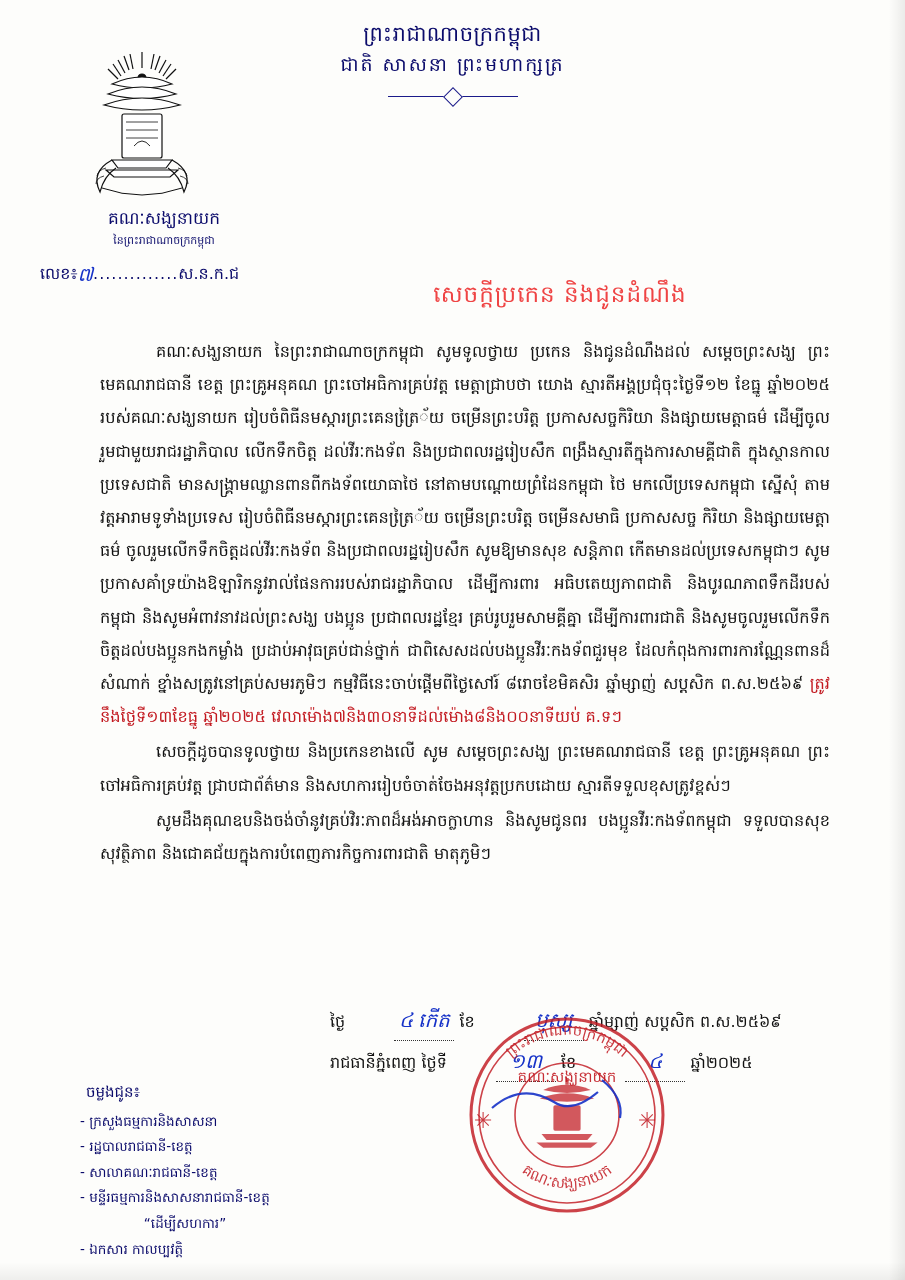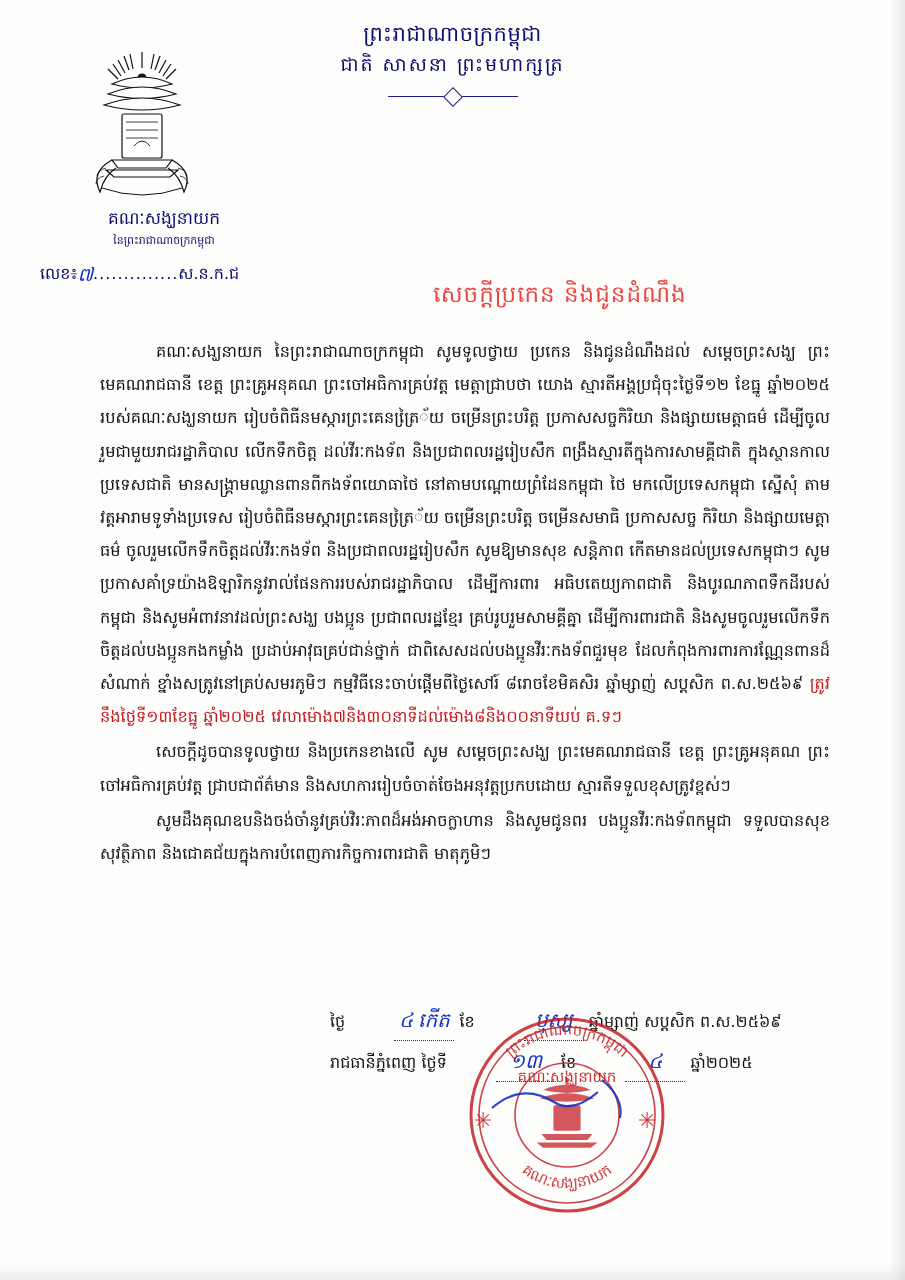--- a/index.html
+++ b/index.html
@@ -343,16 +343,27 @@
       </g>
       <text x="115" y="82" fill="#c21a22" opacity="0.9" font-size="15" text-anchor="middle" font-family="'DejaVu Sans', sans-serif">គណៈសង្ឃនាយក</text>
 
       <g stroke="#1632c8" fill="none" stroke-width="2.2" opacity="0.9">
         <path d="M40 108 q30 -26 62 -6 q18 12 44 -10"></path>
         <path d="M150 80 q22 18 18 38"></path>
       </g>
     </svg>
   </div>
 
+  <div class="recipients">
+    <div class="head">ចម្លងជូន៖</div>
+    <ul>
+      <li>- ក្រសួងធម្មការនិងសាសនា</li>
+      <li>- រដ្ឋបាលរាជធានី-ខេត្ត</li>
+      <li>- សាលាគណៈរាជធានី-ខេត្ត</li>
+      <li>- មន្ទីរធម្មការនិងសាសនារាជធានី-ខេត្ត</li>
+      <li class="center">“ដើម្បីសហការ”</li>
+      <li>- ឯកសារ កាលប្បវត្តិ</li>
+    </ul>
+  </div>
 
   <div class="scan-edge-r"></div>
   <div class="scan-edge-b"></div>
 </div>
 
 </body></html>

